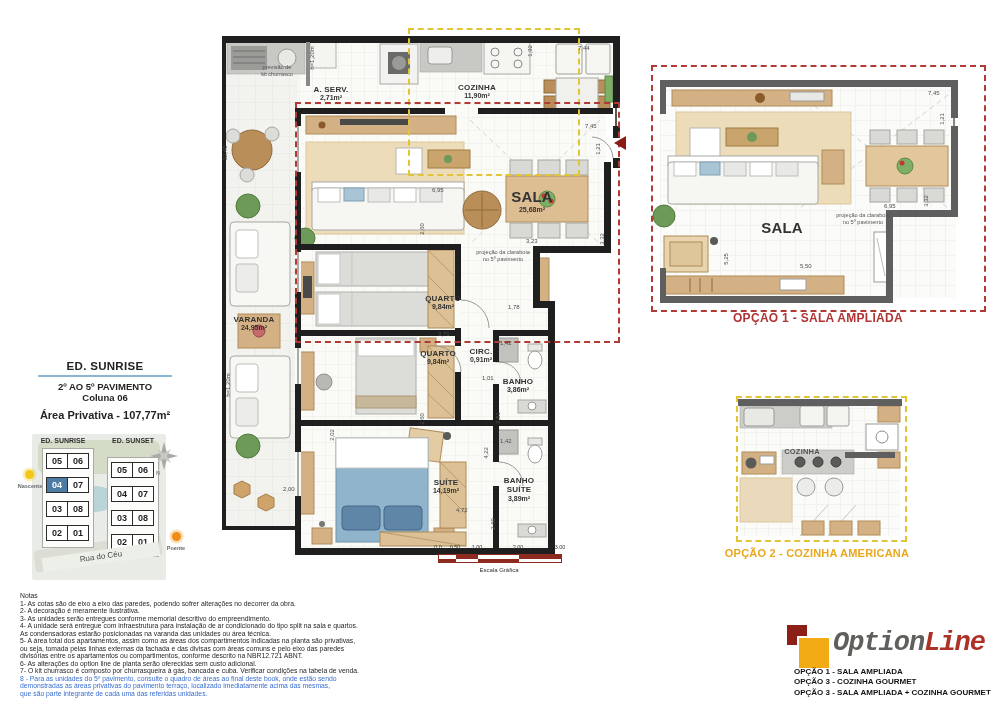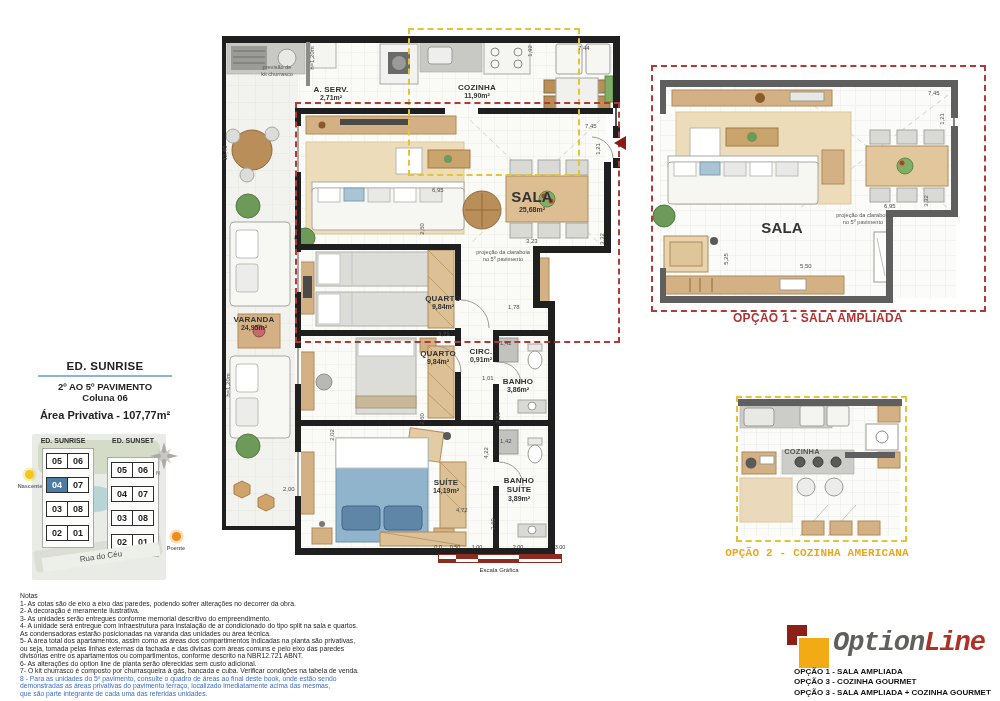--- a/index.html
+++ b/index.html
@@ -43,21 +43,21 @@
           transform:rotate(-8deg);text-align:center;font-size:8px;color:#4c4c4c;line-height:14px;}
   #north-lbl{position:absolute;left:152px;top:40px;font-size:5.5px;color:#8a8a86;font-weight:700;}
   
   #notes{left:20px;top:592px;width:565px;font-size:6.8px;line-height:7.5px;color:#1f1f1f;}
   #notes .nt{font-weight:400;}
   #notes .blue{color:#3b6fd0;}
   
   #opt1-title{left:650px;top:311px;width:336px;font-size:12px;font-weight:700;color:#b03434;
               text-align:center;letter-spacing:.3px;}
   #opt2-title{left:697px;top:547px;width:240px;font-size:11px;font-weight:700;color:#e9a81f;
-              text-align:center;letter-spacing:.2px;font-family:Liberation Mono, monospace;}
+              text-align:center;letter-spacing:.2px;}
   
   #entry-arrow{left:614px;top:136px;width:0;height:0;border-top:7px solid transparent;
                border-bottom:7px solid transparent;border-right:12px solid #8a1c15;}
   
   #scalebar{left:430px;top:544px;width:140px;height:34px;}
   #scalebar .tick{position:absolute;top:0;font-size:5.5px;color:#333;transform:translateX(-50%);}
   #sb-box{position:absolute;left:8px;top:10px;width:122px;height:7px;border:1px solid #8e2b20;background:#fff;}
   #sb-box .seg{position:absolute;height:3.5px;background:#8e2b20;}
   #sb-label{position:absolute;left:8px;top:23px;width:122px;text-align:center;font-size:6px;color:#333;}
   

